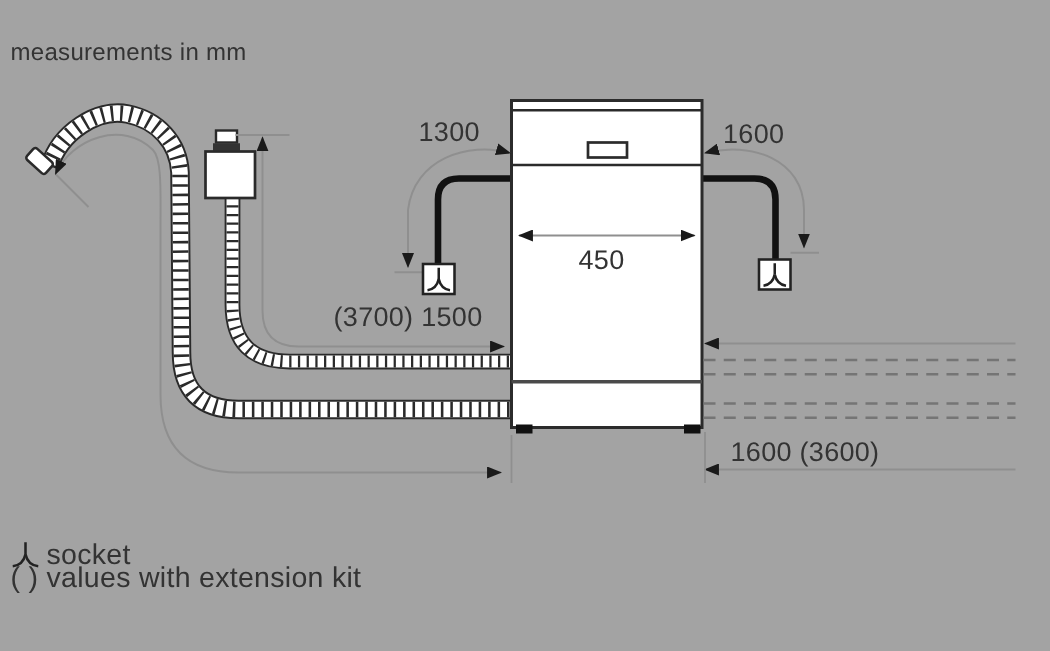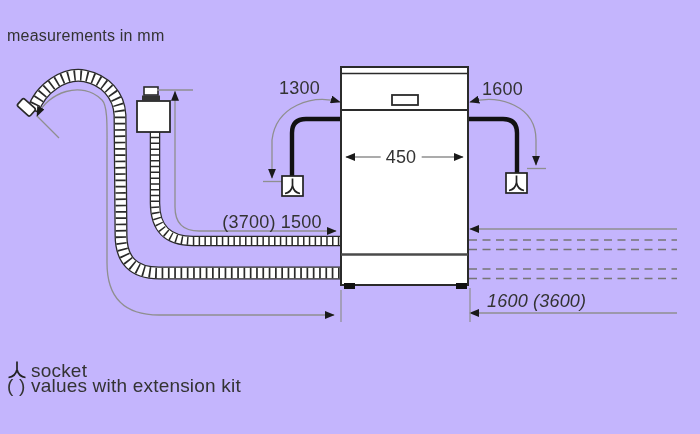--- a/index.html
+++ b/index.html
@@ -1,25 +1,25 @@
 <!DOCTYPE html>
 <html><head>
 <meta charset="utf-8">
 <style>
   html,body{margin:0;padding:0;background:#fff;}
   #stage{
-    position:relative;width:700px;height:434px;background:#c4b5fd;overflow:hidden;
+    position:relative;width:700px;height:434px;background:#a3a3a3;overflow:hidden;
     font-family:"Liberation Sans","DejaVu Sans",sans-serif;color:#333;
   }
   #art{position:absolute;left:0;top:0;}
   .lbl{
     position:absolute;white-space:nowrap;color:#333;line-height:1.05;
     font-size:18px;letter-spacing:0.2px;
   }
-  .lbl.center{transform:translateX(-50%);margin-top:11px;}
+  .lbl.center{transform:translateX(-50%);}
   .lbl.mid{transform:translate(-50%,-50%);background:#fff;padding:0 5px;}
   .title{font-size:16px;letter-spacing:0.2px;}
   .legend{font-size:19px;}
 </style>
 </head>
 <body>
 
 <div id="stage">
 
   <svg id="art" width="700" height="434" viewBox="0 0 700 434">
@@ -112,25 +112,25 @@
       <path d="M17,369.5 C18,374 21,377 25.5,377.5"></path>
     </g>
   </svg>
 
   <div class="lbl title" style="left:7px;top:28px;">measurements in mm</div>
 
   <div class="lbl" style="left:279px;top:79px;">1300</div>
 
   <div class="lbl" style="left:482px;top:80px;">1600</div>
 
-  <div class="lbl mid" style="left:401px;top:157px;">450</div>
+  <div class="lbl mid" style="left:401px;top:174px;">450</div>
 
   <div class="lbl center" style="left:272px;top:202px;">(3700) 1500</div>
 
 
 
-  <div class="lbl" style="left:487px;top:292px;font-style:italic;">1600 (3600)</div>
+  <div class="lbl" style="left:487px;top:292px;">1600 (3600)</div>
 
   <div class="lbl legend" style="left:31px;top:361px;">socket</div>
 
   <div class="lbl legend" style="left:7px;top:376px;">( ) values with extension kit</div>
 
 </div>
 
 </body></html>

